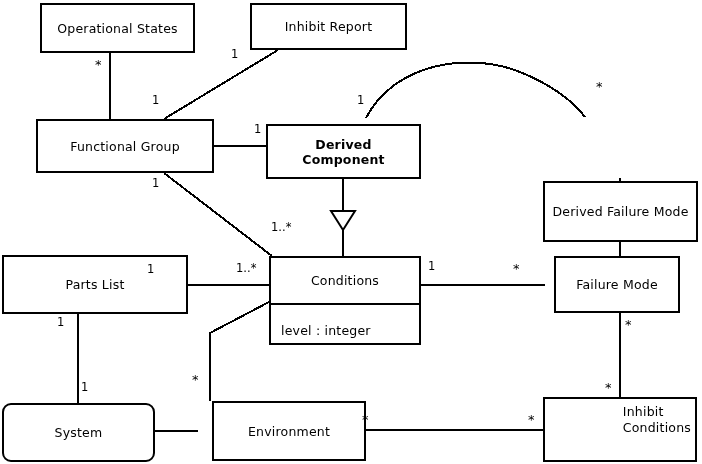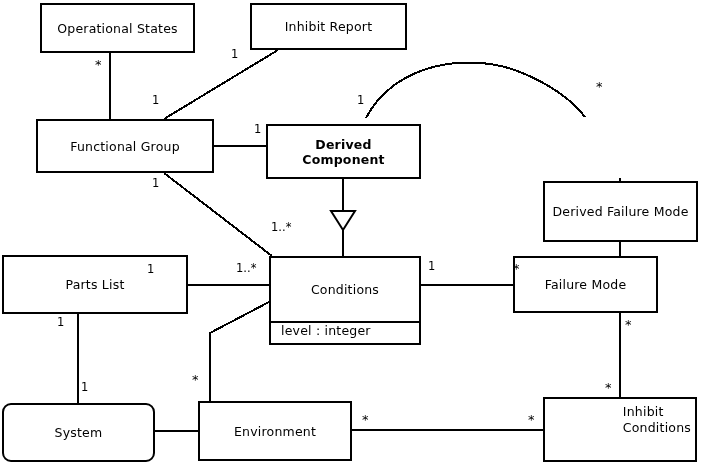--- a/index.html
+++ b/index.html
@@ -42,21 +42,21 @@
     padding-left: 18px;
     align-items: flex-start;
     padding-top: 5px;
     line-height: 1.25;
   }
   .uml-attrs {
     flex: 0 0 auto;
     border-top: 2px solid #000000;
     font-size: 12.5px;
     color: #000000;
-    padding: 0 0 5px 10px;
+    padding: 18px 0 5px 10px;
     text-align: left;
     letter-spacing: 0.2px;
   }
   .mult {
     position: absolute;
     font-size: 11.5px;
     color: #000000;
     z-index: 5;
     white-space: nowrap;
     line-height: 1;
@@ -139,29 +139,29 @@
 
   <div class="uml-class" style="left:2px; top:255px; width:186px; height:59px;">
     <div class="uml-name">Parts List</div>
   </div>
 
   <div class="uml-class" style="left:269px; top:256px; width:152px; height:89px;">
     <div class="uml-name">Conditions</div>
     <div class="uml-attrs">level : integer</div>
   </div>
 
-  <div class="uml-class" style="left:513px; top:256px; width:145px; height:57px;">
+  <div class="uml-class" style="left:554px; top:256px; width:126px; height:57px;">
     <div class="uml-name">Failure Mode</div>
   </div>
 
   <div class="uml-class" style="left:2px; top:403px; width:153px; height:59px;border-radius:9px;">
     <div class="uml-name">System</div>
   </div>
 
-  <div class="uml-class" style="left:198px; top:401px; width:154px; height:60px;">
+  <div class="uml-class" style="left:212px; top:401px; width:154px; height:60px;">
     <div class="uml-name">Environment</div>
   </div>
 
   <div class="uml-class" style="left:543px; top:397px; width:154px; height:65px;align-items:flex-end;">
     <div class="uml-name left-align">Inhibit
 Conditions</div>
   </div>
 
   <div class="mult star" style="left:95px; top:58px;">*</div>
   <div class="mult" style="left:231px; top:49px;">1</div>

